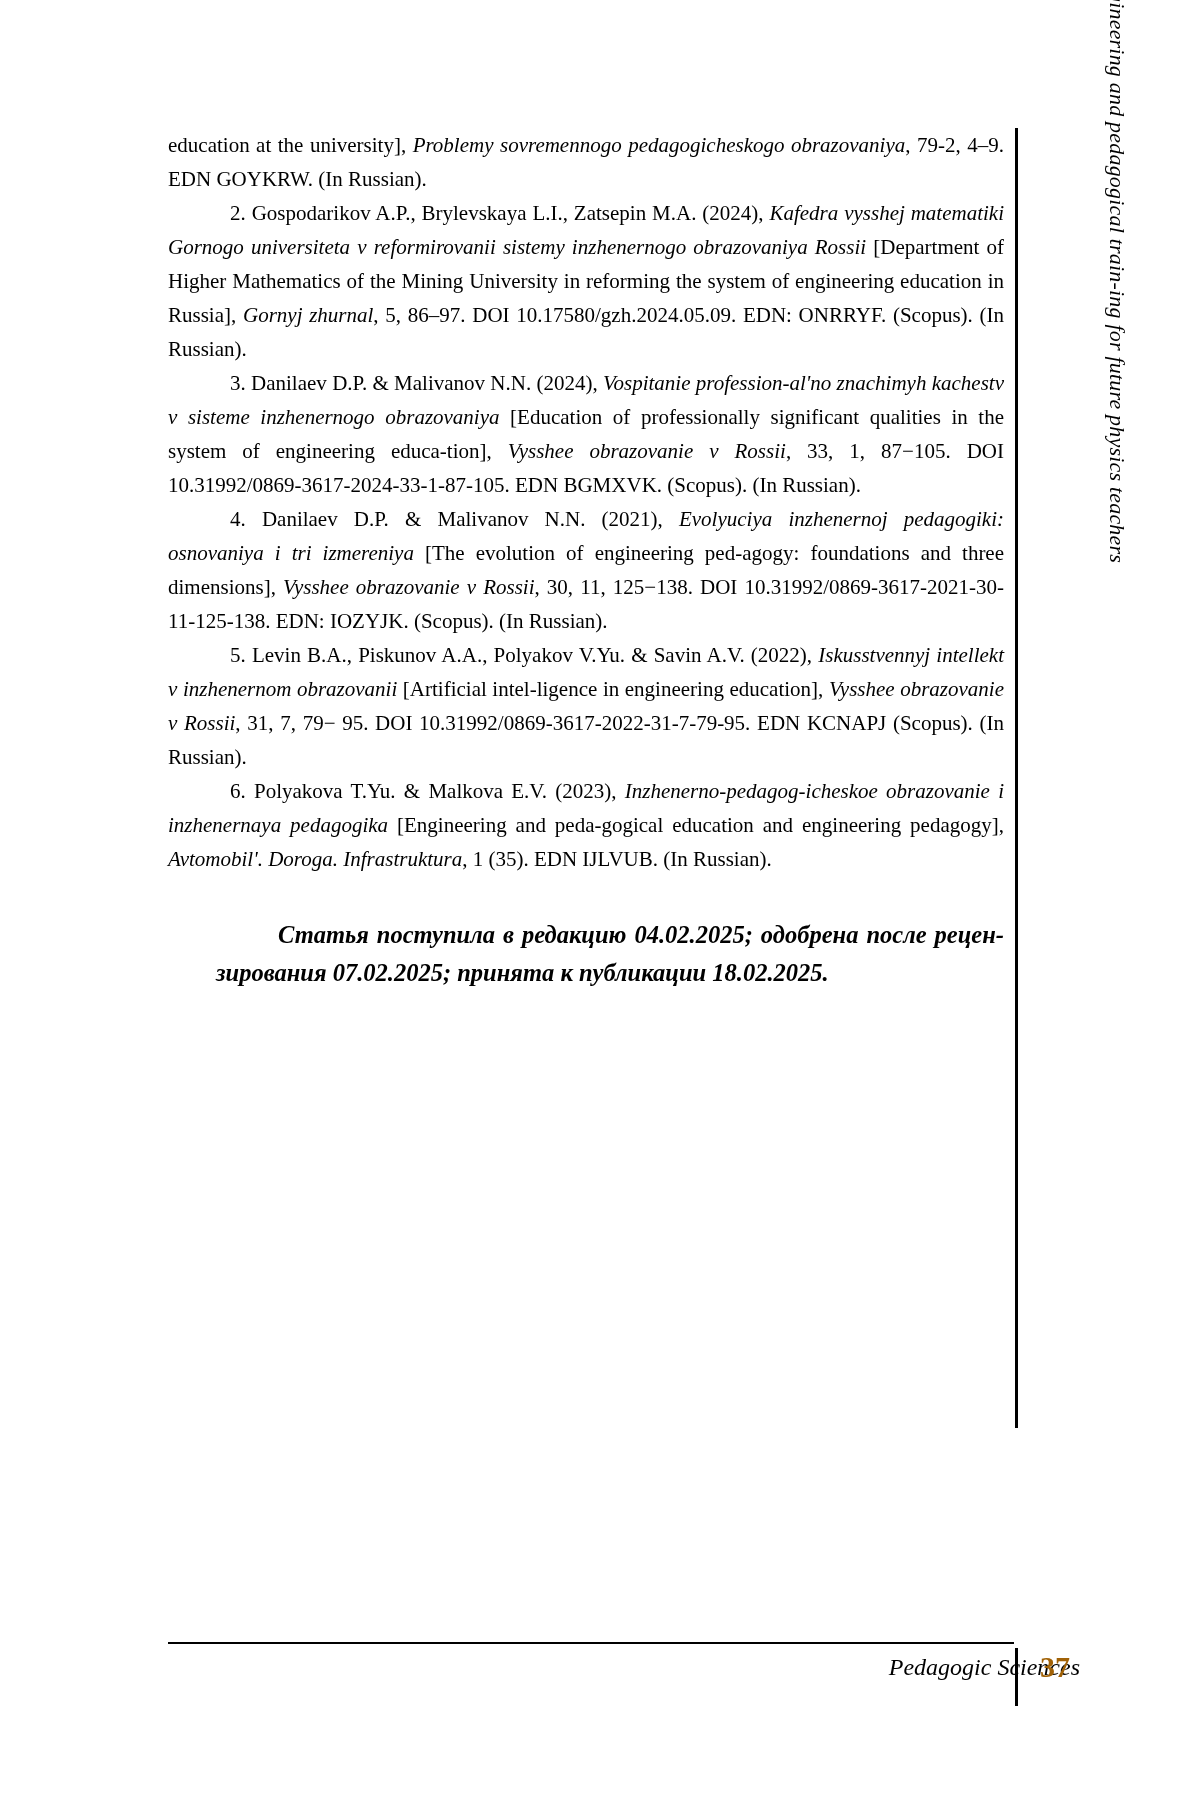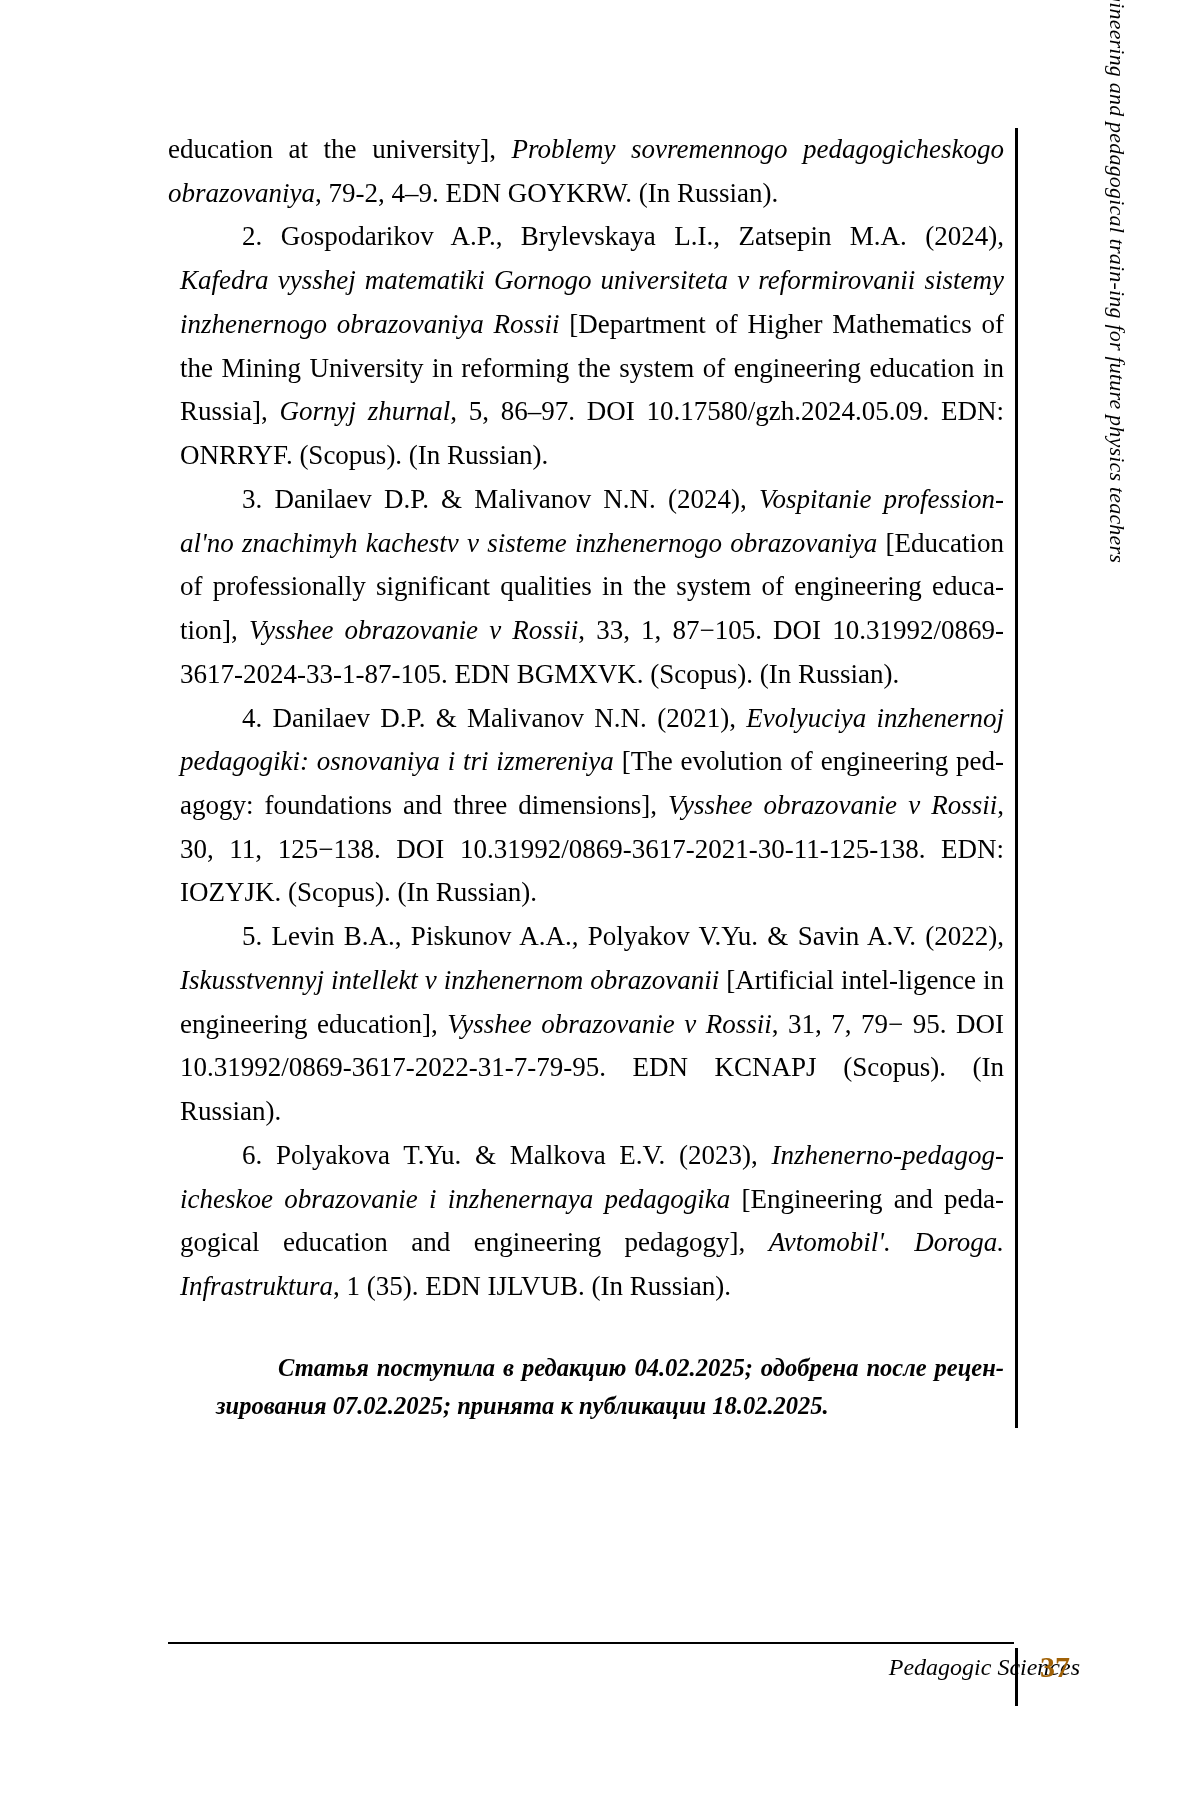--- a/index.html
+++ b/index.html
@@ -21,31 +21,30 @@
     width: 1200px;
     height: 1798px;
   }
   .content-column {
     position: absolute;
     left: 168px;
     top: 128px;
     width: 836px;
   }
   .ref-para {
-    font-size: 27px;
+    font-size: 21px;
     line-height: 1.62;
     text-align: justify;
     text-justify: inter-word;
     margin: 0;
     text-indent: 0;
     hyphens: none;
   }
   .ref-para.indent {
     text-indent: 62px;
-    margin-left: 12px;
   }
   .it { font-style: italic; }
   .dates-block {
     margin-top: 40px;
     font-size: 24.5px;
     line-height: 1.55;
     font-weight: bold;
     font-style: italic;
     text-align: justify;
   }

